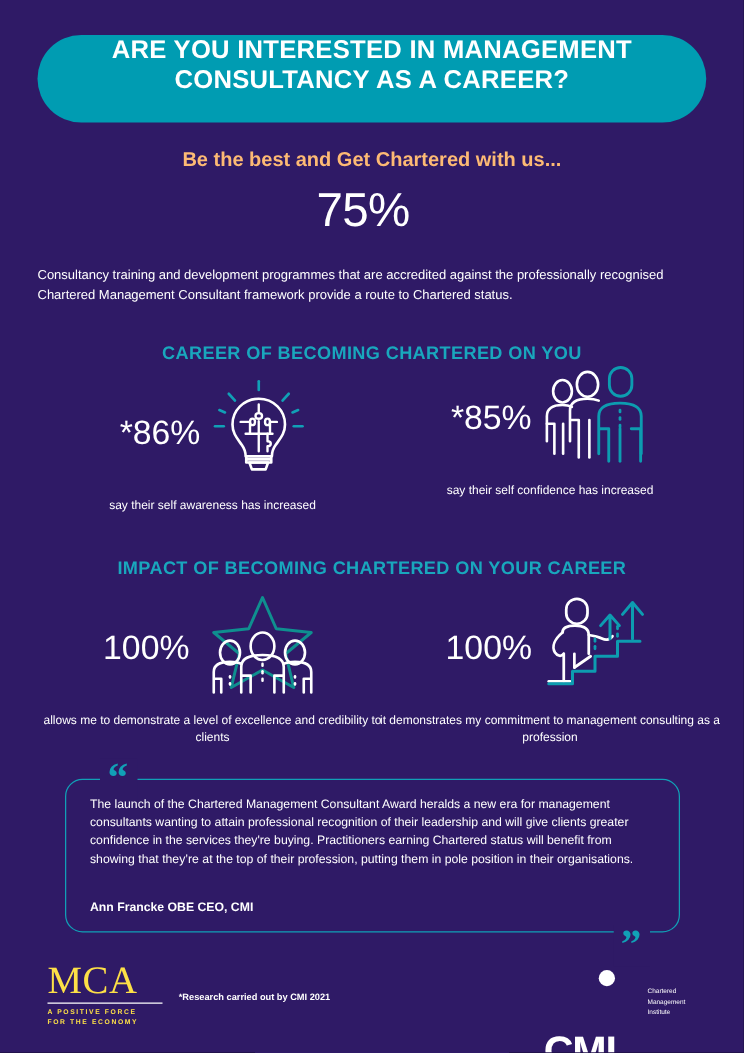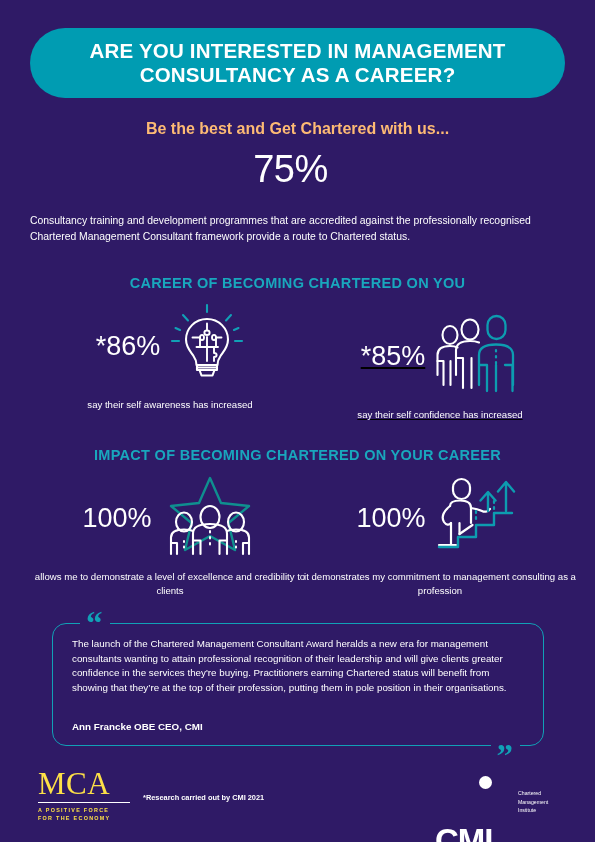--- a/index.html
+++ b/index.html
@@ -21,21 +21,21 @@
   
   .title-pill {
     position: absolute;
     left: 30px;
     top: 28px;
     width: 535px;
     height: 70px;
     background: #009cb2;
     border-radius: 40px;
     display: flex;
-    align-items: center;
+    align-items: flex-start;
     justify-content: center;
     text-align: center;
     box-sizing: border-box;
     padding: 0 26px;
   }
   .title-pill .title-text {
     color: #ffffff;
     font-size: 20.5px;
     font-weight: bold;
     line-height: 1.18;
@@ -128,21 +128,21 @@
   .stat-icon { flex: 0 0 auto; }
   .stat-caption {
     margin-top: 8px;
     text-align: center;
     color: #ffffff;
     font-size: 9.6px;
     line-height: 1.42;
   }
 
   #stat-86 { left: 30px; top: 302px; }
-  #stat-85 { left: 300px; top: 312px; text-decoration: underline; }
+  #stat-85 { left: 300px; top: 290px; }
   #stat-100a { left: 30px; top: 474px; }
   #stat-100b { left: 300px; top: 474px; }
 
   
   .quote-wrap {
     position: absolute;
     left: 52px;
     top: 623px;
     width: 492px;
     height: 123px;

